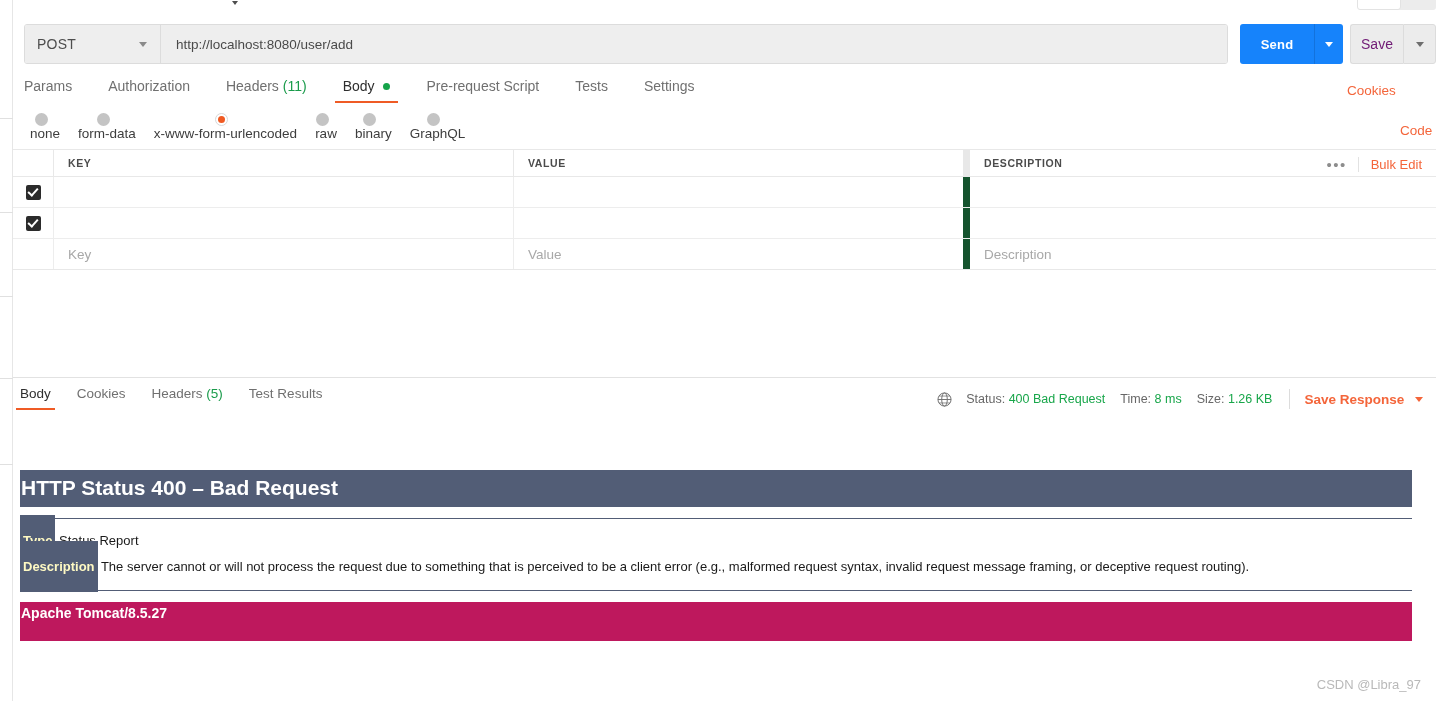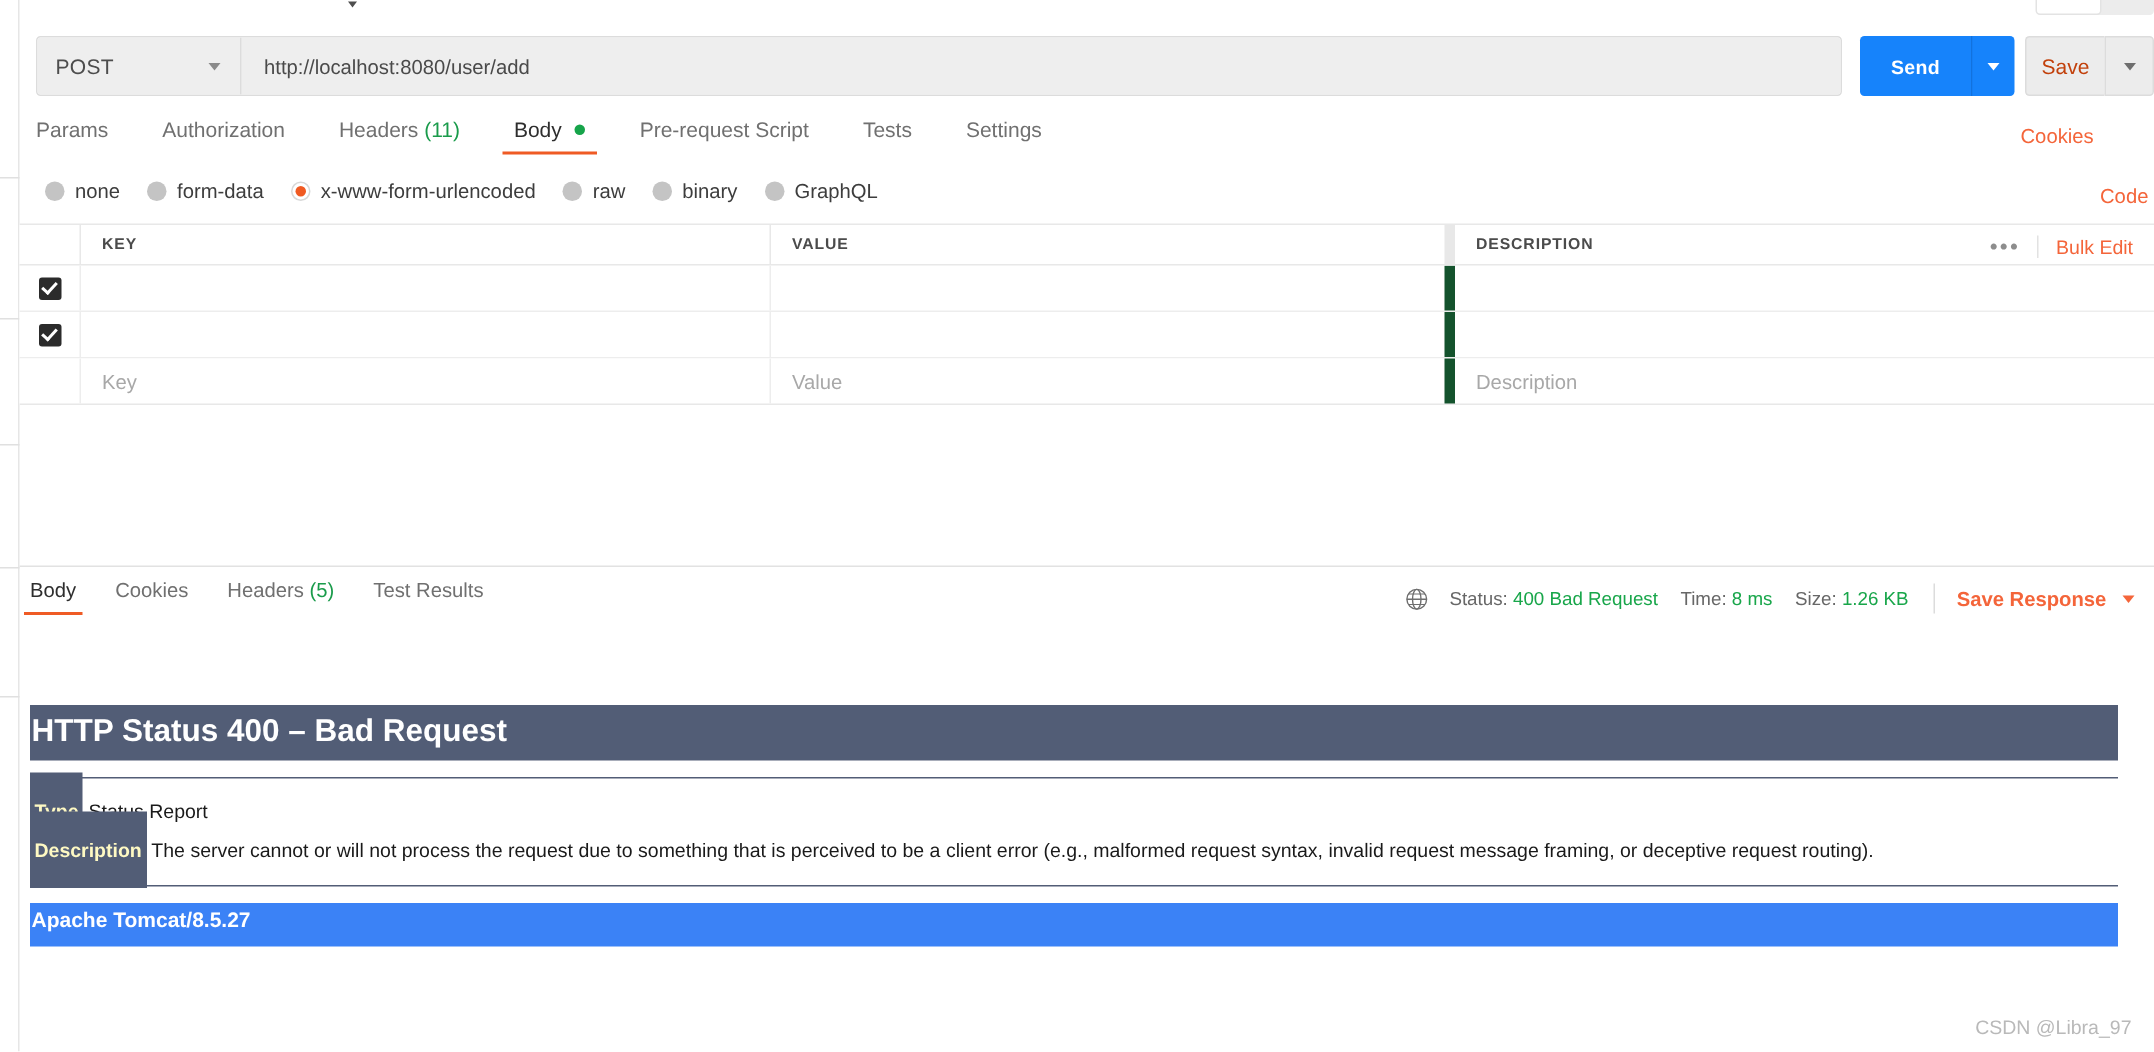--- a/index.html
+++ b/index.html
@@ -146,21 +146,21 @@
     left: 1350px; top: 24px;
     width: 53px; height: 40px;
     background: #ececec;
     border: 1px solid #dcdcdc;
     border-right: none;
     border-radius: 3px 0 0 3px;
     display: flex;
     align-items: center;
     justify-content: center;
     font-size: 14px;
-    color: #c2410c;
+    color: #701a75;
     cursor: pointer;
   }
   .save-caret-btn {
     position: absolute;
     left: 1403px; top: 24px;
     width: 33px; height: 40px;
     background: #ececec;
     border: 1px solid #dcdcdc;
     border-radius: 0 3px 3px 0;
     cursor: pointer;
@@ -239,20 +239,21 @@
     display: flex;
     align-items: center;
     height: 20px;
   }
   .radio-item {
     display: flex;
     align-items: center;
     margin-right: 18px;
     cursor: pointer;
     white-space: nowrap;
+    flex-direction: column;
   }
   .radio-dot {
     width: 13px; height: 13px;
     border-radius: 50%;
     background: #c4c4c4;
     margin-right: 7px;
     flex: none;
     position: relative;
   }
   .radio-item.selected .radio-dot {
@@ -480,25 +481,25 @@
     line-height: 1.65;
     padding: 2px 0;
   }
   .tomcat-tag {
     background: #525d76;
     color: #fef9c3;
     font-weight: bold;
     padding: 18px 3px;
   }
   .tomcat-footer {
-    background: #3b82f6;
+    background: #be185d;
     color: #ffffff;
     font-size: 14px;
     font-weight: bold;
-    padding: 3px 0 10px 1px;
+    padding: 3px 0 20px 1px;
     margin-top: 11px;
   }
 
   
   .watermark {
     position: absolute;
     right: 15px; bottom: 9px;
     font-size: 13px;
     color: #b9b9b9;
   }

